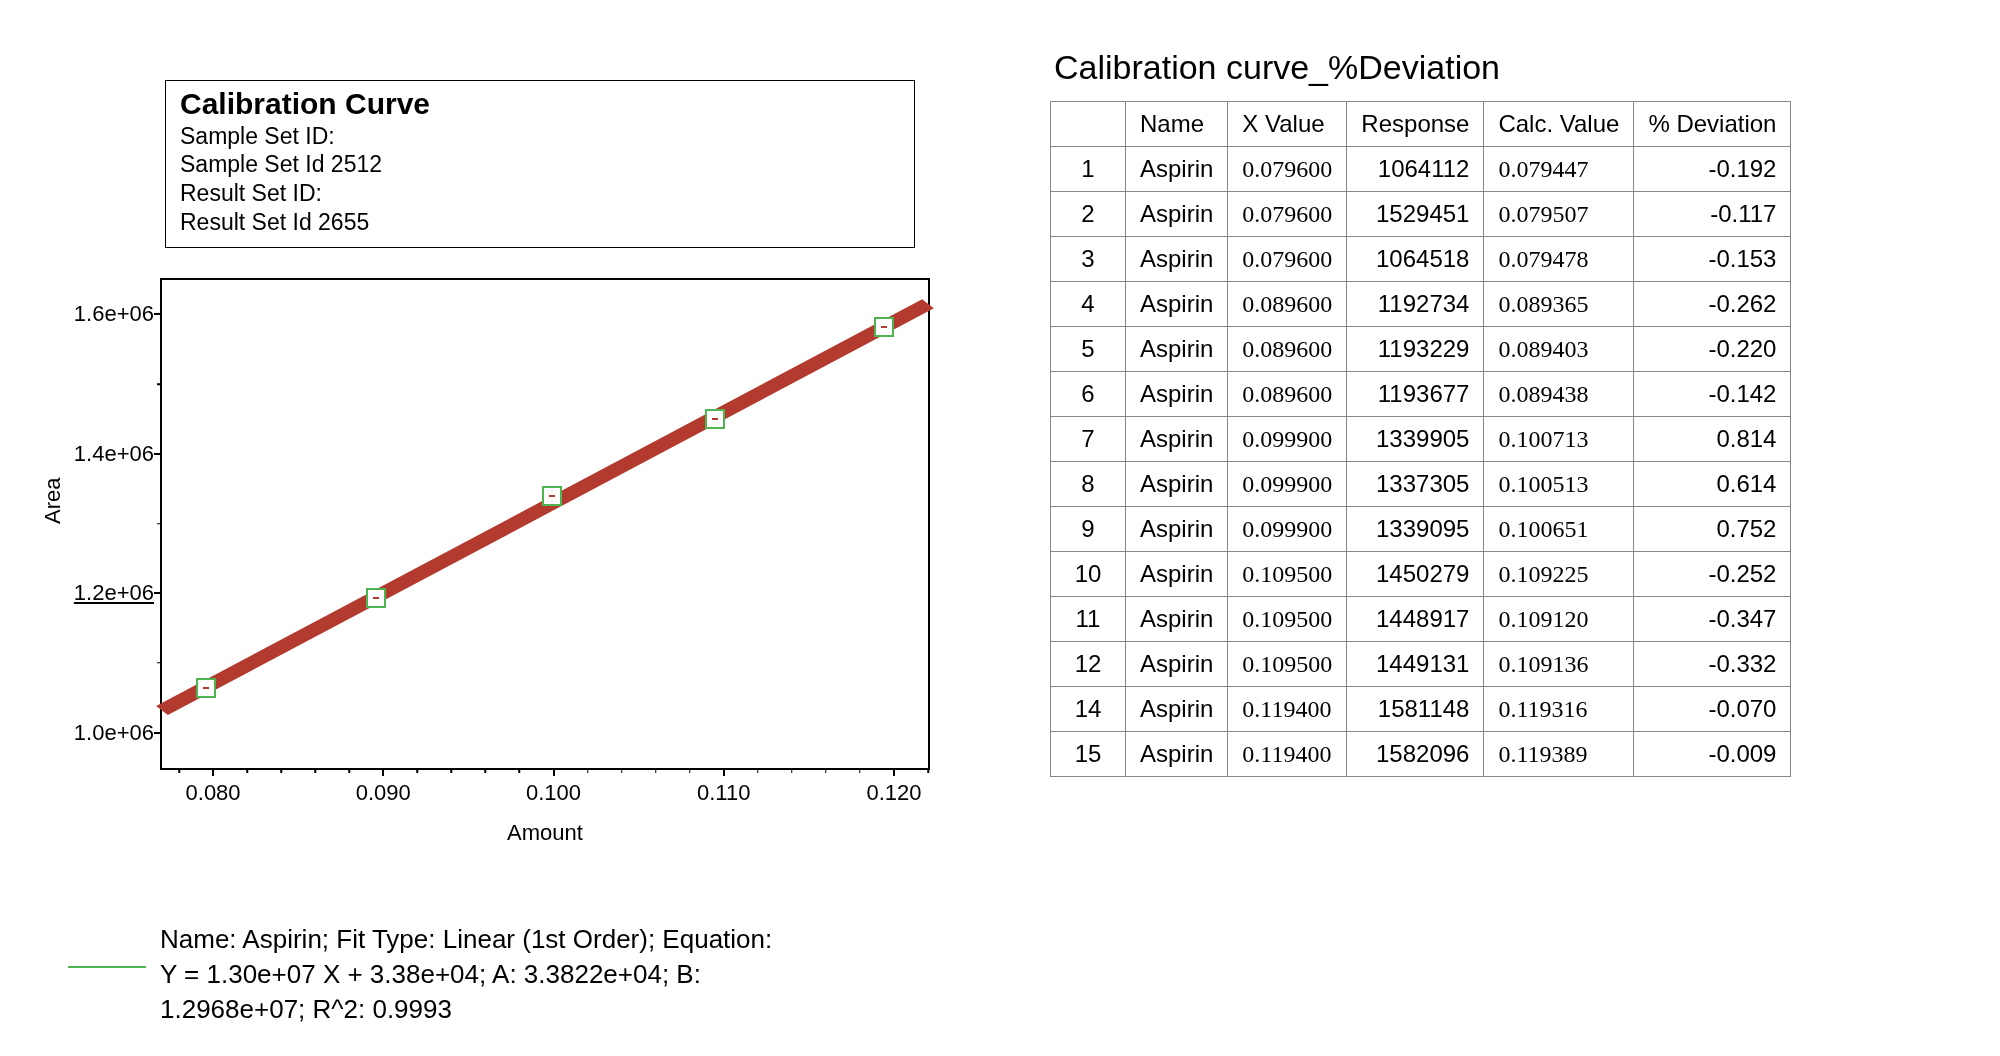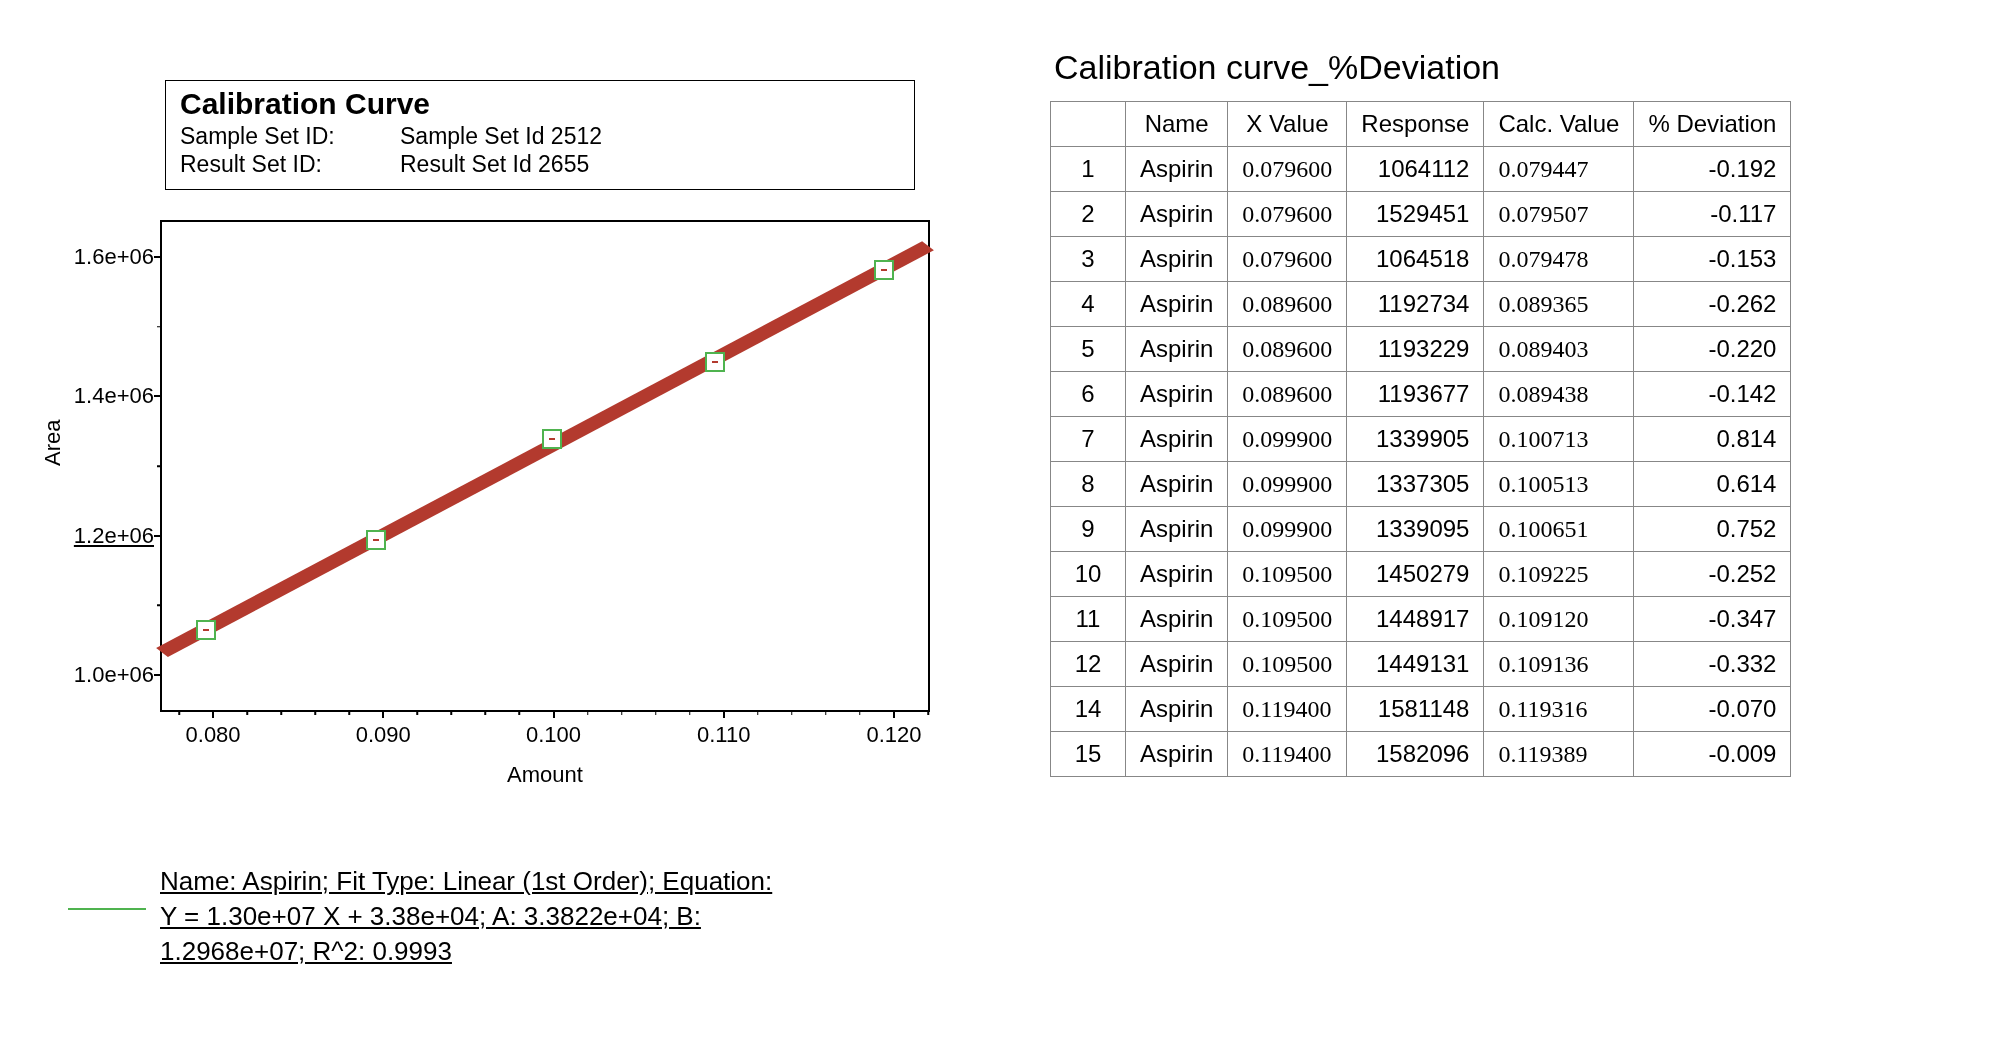--- a/index.html
+++ b/index.html
@@ -58,21 +58,21 @@
     flex: 1;
     padding: 6px 12px 10px 14px;
   }
   .header-title {
     font-size: 30px;
     font-weight: bold;
     line-height: 1.15;
   }
   .header-row {
     display: flex;
-    flex-direction: row;
+    flex-direction: column;
     font-size: 23px;
     line-height: 1.25;
   }
   .header-label { width: 220px; }
   .header-value { flex: 1; }
 
   
   .chart-outer {
     position: relative;
     width: 930px;
@@ -177,21 +177,20 @@
     transform: translate(-50%,-50%);
   }
 
   
   .caption {
     position: relative;
     margin-top: 58px;
     padding-left: 120px;
     font-size: 26px;
     line-height: 1.35;
-    text-decoration: underline;
   }
   .legend-swatch {
     position: absolute;
     left: 28px;
     top: 44px;
     width: 78px;
     height: 2px;
     background: #4fb34f;
   }
 
@@ -204,21 +203,21 @@
   table.dev {
     border-collapse: collapse;
     font-size: 24px;
   }
   table.dev th, table.dev td {
     border: 1px solid #878787;
     padding: 8px 14px;
     font-weight: normal;
     white-space: nowrap;
   }
-  table.dev th { text-align: center; }
+  table.dev th { text-align: left; }
   table.dev td.row-idx { text-align: center; width: 46px;}
   table.dev td.name   { text-align: left; }
   table.dev td.num    { text-align: right; font-variant-numeric: tabular-nums; }
   table.dev td.numc   { text-align: left; font-variant-numeric: tabular-nums; font-family: Liberation Serif, serif; }
 </style>
 </head>
 <body>
 
 <div class="page">
 

